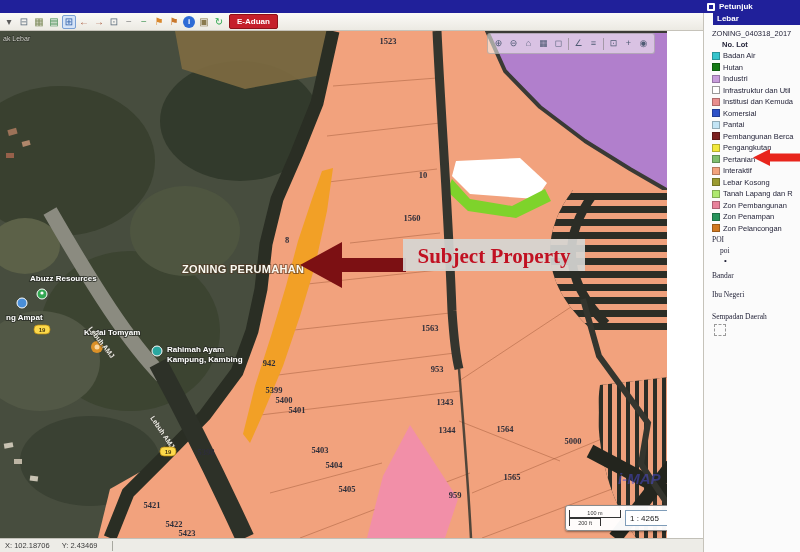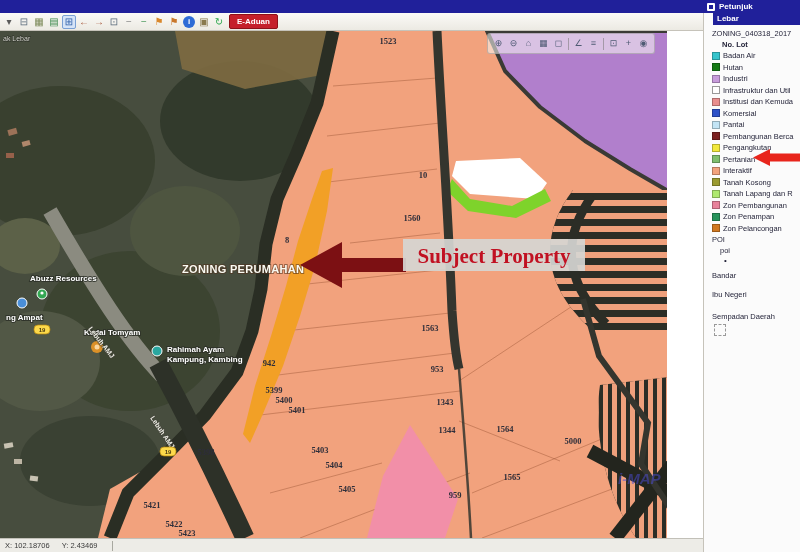--- a/index.html
+++ b/index.html
@@ -73,21 +73,21 @@
   
   .right-panel{position:absolute;top:13px;left:703px;right:0;bottom:0;background:#FBFBFB;
                border-left:1px solid #C6C3BA;box-sizing:border-box;}
   .legend-header{margin-left:9px;height:12px;background:#20209A;color:#fff;font-size:8px;
                  font-weight:bold;line-height:12px;padding-left:4px;}
   .legend-body{padding:4px 0 0 8px;font-size:7.5px;color:#1E1E34;}
   .layer-title{height:10px;line-height:10px;white-space:nowrap;overflow:hidden;}
   .no-lot{height:11px;line-height:11px;padding-left:10px;font-weight:bold;}
   .leg-row{display:flex;align-items:center;gap:3px;height:11.5px;white-space:nowrap;overflow:hidden;}
   .swatch{width:8px;height:8px;flex:0 0 8px;box-sizing:border-box;border:1px solid rgba(0,0,0,0.25);}
-  .leg-text-row{height:11px;line-height:11px;}
+  .leg-text-row{height:11px;line-height:11px;font-family:Liberation Serif, serif;}
   .poi-sub{padding-left:8px;}
   .poi-dot-row{padding-left:12px;height:10px;line-height:9px;font-size:8px;}
   .bandar-row{margin-top:4px;}
   .ibu-row{margin-top:8px;}
   .sempadan-row{margin-top:11px;}
   .dash-square{width:10px;height:10px;border:1px dashed #999;margin:2px 0 0 2px;}
   .legend-arrow{position:absolute;right:0;top:149px;width:47px;height:17px;}
 
   
   .status-bar{position:absolute;left:0;top:538px;width:703px;height:14px;box-sizing:border-box;
@@ -276,20 +276,30 @@
       <span class="mt-icon">◻</span>
       <span class="mt-sep"></span>
       <span class="mt-icon">∠</span>
       <span class="mt-icon">≡</span>
       <span class="mt-sep"></span>
       <span class="mt-icon">⊡</span>
       <span class="mt-icon">+</span>
       <span class="mt-icon">◉</span>
     </div>
 
+  <div class="scale-widget">
+    <div class="rulers">
+      <div class="ruler-m">100 m</div>
+      <div class="ruler-ft">200 ft</div>
+    </div>
+    <div class="scale-select">
+      <span>1 : 4265</span>
+      <span class="scale-caret">▼</span>
+    </div>
+  </div>
 </div>
 
 <div class="right-panel">
   <div class="legend-header">Lebar</div>
   <div class="legend-body">
     <div class="layer-title">ZONING_040318_2017</div>
     <div class="no-lot">No. Lot</div>
     <div>
         <div class="leg-row">
           <span class="swatch" style="background: rgb(53, 196, 204);"></span>
@@ -330,21 +340,21 @@
         <div class="leg-row">
           <span class="swatch" style="background: rgb(127, 190, 110);"></span>
           <span>Pertanian</span>
         </div>
         <div class="leg-row">
           <span class="swatch" style="background: rgb(242, 162, 125);"></span>
           <span>Interaktif</span>
         </div>
         <div class="leg-row">
           <span class="swatch" style="background: rgb(154, 154, 48);"></span>
-          <span>Tanah Kosong</span>
+          <span>Lebar Kosong</span>
         </div>
         <div class="leg-row">
           <span class="swatch" style="background: rgb(175, 233, 111);"></span>
           <span>Tanah Lapang dan R</span>
         </div>
         <div class="leg-row">
           <span class="swatch" style="background: rgb(232, 130, 155);"></span>
           <span>Zon Pembangunan</span>
         </div>
         <div class="leg-row">

